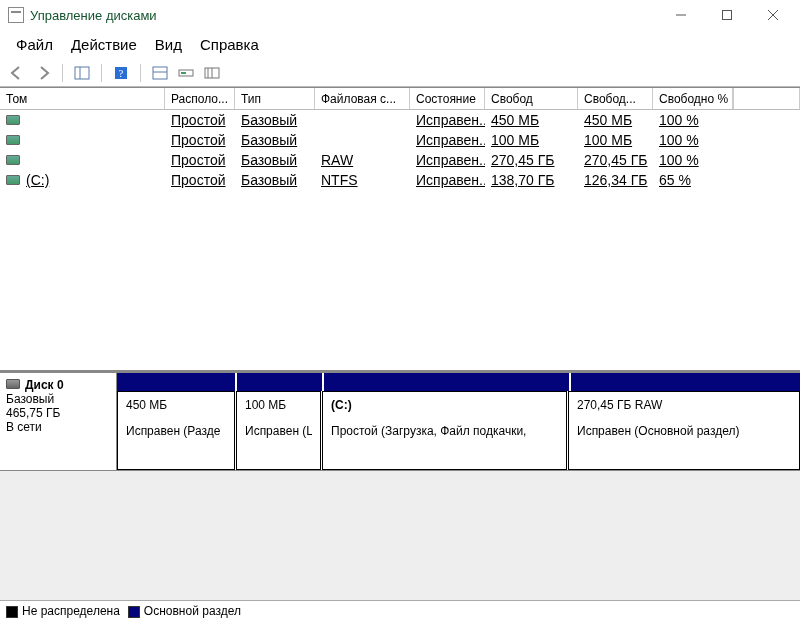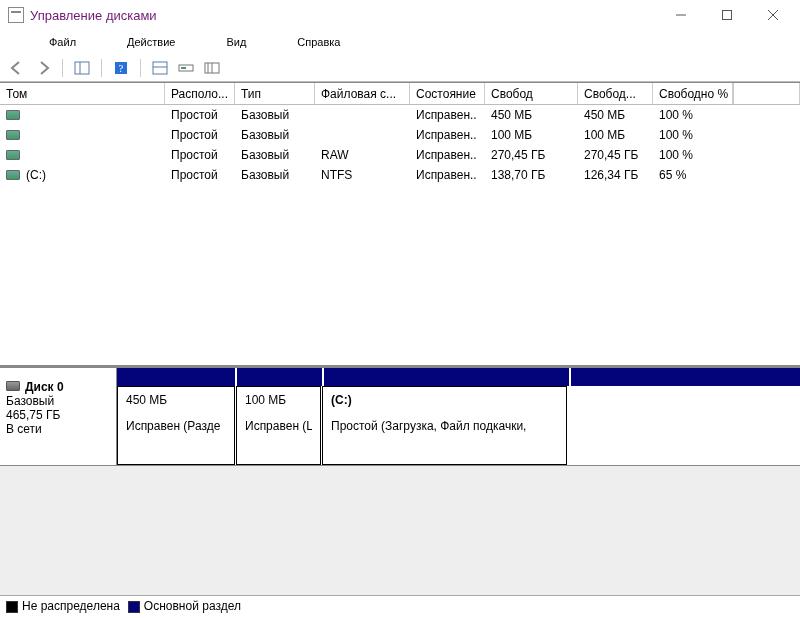--- a/index.html
+++ b/index.html
@@ -1,48 +1,48 @@
 <!DOCTYPE html>
 <html><head>
 <meta charset="utf-8">
 <style>
   * { box-sizing: border-box; margin: 0; padding: 0; }
   body { font-family: "Segoe UI", Tahoma, sans-serif; font-size: 12px; background: #fff; width: 800px; height: 618px; overflow: hidden; color: #000; }
   .titlebar { height: 30px; display: flex; align-items: center; padding: 0 4px; background: #fff; }
   .titlebar-icon { width: 16px; height: 16px; margin: 0 6px 0 4px; display: inline-block; background: #fff; border: 1px solid #888; position: relative; }
   .titlebar-icon::after { content:""; position:absolute; left:2px; right:2px; top:3px; height:2px; background:#888; }
-  .titlebar-title { color: #701a75; font-size: 13px; flex: 1; }
+  .titlebar-title { color: #14532d; font-size: 13px; flex: 1; }
   .win-controls { display: flex; }
   .win-btn { width: 46px; height: 28px; display: flex; align-items: center; justify-content: center; color: #555; }
   .win-btn svg { width: 12px; height: 12px; }
   .menubar { display: flex; padding: 4px 8px; gap: 2px; }
-  .menubar-item { padding: 2px 8px; font-size: 11px; margin-left: 33px; }
+  .menubar-item { padding: 2px 8px; font-size: 15px; }
   .toolbar { display: flex; align-items: center; padding: 2px 6px; border-bottom: 1px solid #bbb; gap: 4px; height: 28px; }
   .tb-sep { width: 1px; height: 18px; background: #ccc; margin: 0 4px; }
   .tb-btn { width: 22px; height: 20px; display: flex; align-items: center; justify-content: center; border: 1px solid transparent; }
   .tb-btn svg { width: 16px; height: 16px; }
   .table-wrap { border-top: 1px solid #888; }
   .table-header { display: flex; background: #fff; border-bottom: 1px solid #bbb; height: 22px; justify-content: flex-end; }
   .th { border-right: 1px solid #ccc; padding: 3px 6px; font-size: 12px; color: #000; overflow: hidden; white-space: nowrap; text-overflow: clip; display:flex; align-items:center; }
   .table-body { min-height: 90px; }
   .tr { display: flex; height: 20px; align-items: center; }
-  .td { padding: 1px 6px; overflow: hidden; white-space: nowrap; font-size: 12px; }
+  .td { padding: 1px 6px; overflow: hidden; white-space: nowrap; font-size: 14px; text-decoration: underline; }
   .vol-icon { width: 14px; height: 10px; background: linear-gradient(#6a9, #496); border: 1px solid #666; border-radius: 1px; margin-right: 6px; display: inline-block; vertical-align: middle; }
   .c0 { width: 165px; display:flex; align-items:center; }
   .c1 { width: 70px; }
   .c2 { width: 80px; }
   .c3 { width: 95px; }
   .c4 { width: 75px; }
   .c5 { width: 93px; }
   .c6 { width: 75px; }
   .c7 { width: 80px; }
   .cols-end { border-left: 1px solid #ccc; flex:1; }
   .spacer { height: 170px; }
   .disk-section { border-top: 3px solid #888; display: flex; height: 100px; }
-  .disk-label { width: 117px; padding: 12px 6px; font-size: 12px; border-right: 1px solid #888; }
+  .disk-label { width: 117px; padding: 5px 6px; font-size: 12px; border-right: 1px solid #888; }
   .disk-label b { font-weight: 600; }
   .disk-icon { width: 14px; height: 10px; background: linear-gradient(#999,#666); border: 1px solid #555; display: inline-block; margin-right: 5px; border-radius:1px; }
   .partitions { flex: 1; display: flex; flex-direction: column; }
   .part-header { height: 18px; background: #03037a; display: flex; }
   .part-header .gap { background: #fff; width: 2px; }
   .part-body { flex: 1; display: flex; }
   .part { border: 1px solid #000; padding: 6px 8px 4px 8px; font-size: 12px; overflow: hidden; }
   .part + .part { margin-left: 1px; }
   .part .pname { font-weight: 600; }
   .part .pdetail { margin-top: 12px; white-space: nowrap; overflow: hidden; }
@@ -227,20 +227,25 @@
       </div>
       <div class="part" style="width:85px">
         <div class="pname"></div>
         <div>100 МБ</div>
         <div class="pdetail">Исправен (Ц</div>
       </div>
       <div class="part" style="width:245px">
         <div class="pname">(C:)</div>
         <div class="pdetail">Простой (Загрузка, Файл подкачки,</div>
       </div>
+      <div class="part" style="flex:1">
+        <div class="pname"></div>
+        <div>270,45 ГБ RAW</div>
+        <div class="pdetail">Исправен (Основной раздел)</div>
+      </div>
     </div>
   </div>
 </div>
 
 <div class="below-disk"></div>
 
 <div class="legend">
   <div><span class="swatch sw-black"></span><span>Не распределена</span></div>
   <div><span class="swatch sw-blue"></span><span>Основной раздел</span></div>
 </div>

